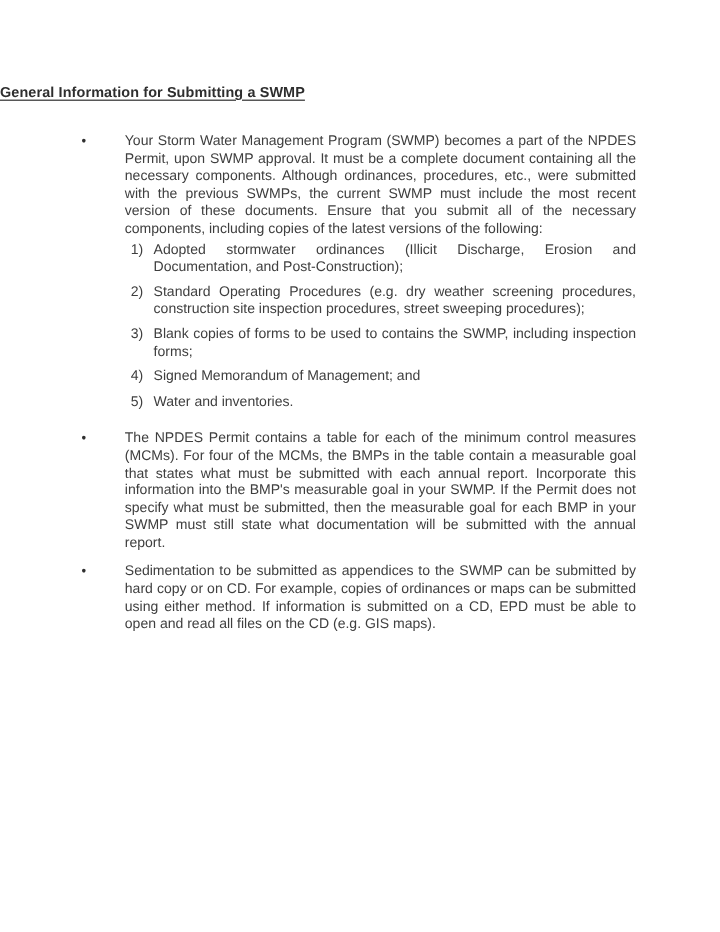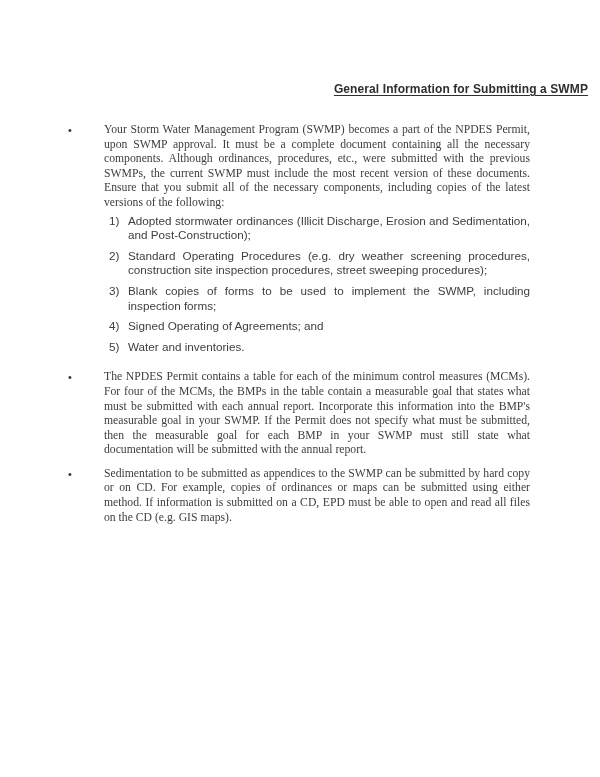--- a/index.html
+++ b/index.html
@@ -14,25 +14,25 @@
     background: #ffffff;
     box-sizing: border-box;
     padding-top: 70px;
     font-family: "Liberation Sans", "DejaVu Sans", sans-serif;
     font-size: 11.7px;
     line-height: 14.6px;
     color: #3e3e3e;
     overflow: hidden;
   }
   .doc-title {
-    margin: 12px;
+    margin: 0;
     font-size: 12px;
     line-height: 14px;
     font-weight: 700;
-    text-align: right;
+    text-align: left;
     text-decoration: underline;
     text-underline-offset: 2px;
     color: #2e2e2e;
     letter-spacing: 0.1px;
   }
   .bullet {
     display: flex;
     margin-left: 68px;
     margin-right: 70px;
   }
@@ -43,21 +43,20 @@
     line-height: 14.6px;
     color: #2f2f2f;
   }
   .bullet .body {
     flex: 1;
     min-width: 0;
   }
   .para {
     margin: 0;
     text-align: justify;
-    font-family: Liberation Serif, serif;
   }
   .sec1 { margin-top: 27px; }
   .sec2 { margin-top: 16px; }
   .sec3 { margin-top: 9px; }
   .numlist {
     margin-top: 0;
   }
   .numitem {
     display: flex;
     padding-left: 5px;
@@ -84,33 +83,33 @@
 
   <h1 class="doc-title">General Information for Submitting a SWMP</h1>
 
   <div class="bullet sec1">
     <span class="marker">•</span>
     <div class="body">
       <p class="para">Your Storm Water Management Program (SWMP) becomes a part of the NPDES Permit, upon SWMP approval.  It must be a complete document containing all the necessary components.  Although ordinances, procedures, etc., were submitted with the previous SWMPs, the current SWMP must include the most recent version of these documents.  Ensure that you submit all of the necessary components, including copies of the latest versions of the following:</p>
       <div class="numlist">
         <div class="numitem">
           <span class="num">1)</span>
-          <span class="itext">Adopted stormwater ordinances (Illicit Discharge, Erosion and Sedimentation, and Post-Construction);</span>
+          <span class="itext">Adopted stormwater ordinances (Illicit Discharge, Erosion and Documentation, and Post-Construction);</span>
         </div>
         <div class="numitem">
           <span class="num">2)</span>
           <span class="itext">Standard Operating Procedures (e.g. dry weather screening procedures, construction site inspection procedures, street sweeping procedures);</span>
         </div>
         <div class="numitem">
           <span class="num">3)</span>
-          <span class="itext">Blank copies of forms to be used to implement the SWMP, including inspection forms;</span>
+          <span class="itext">Blank copies of forms to be used to contains the SWMP, including inspection forms;</span>
         </div>
         <div class="numitem">
           <span class="num">4)</span>
-          <span class="itext">Signed Operating of Agreements; and</span>
+          <span class="itext">Signed Memorandum of Management; and</span>
         </div>
         <div class="numitem">
           <span class="num">5)</span>
           <span class="itext">Water and inventories.</span>
         </div>
       </div>
     </div>
   </div>
 
   <div class="bullet sec2">

